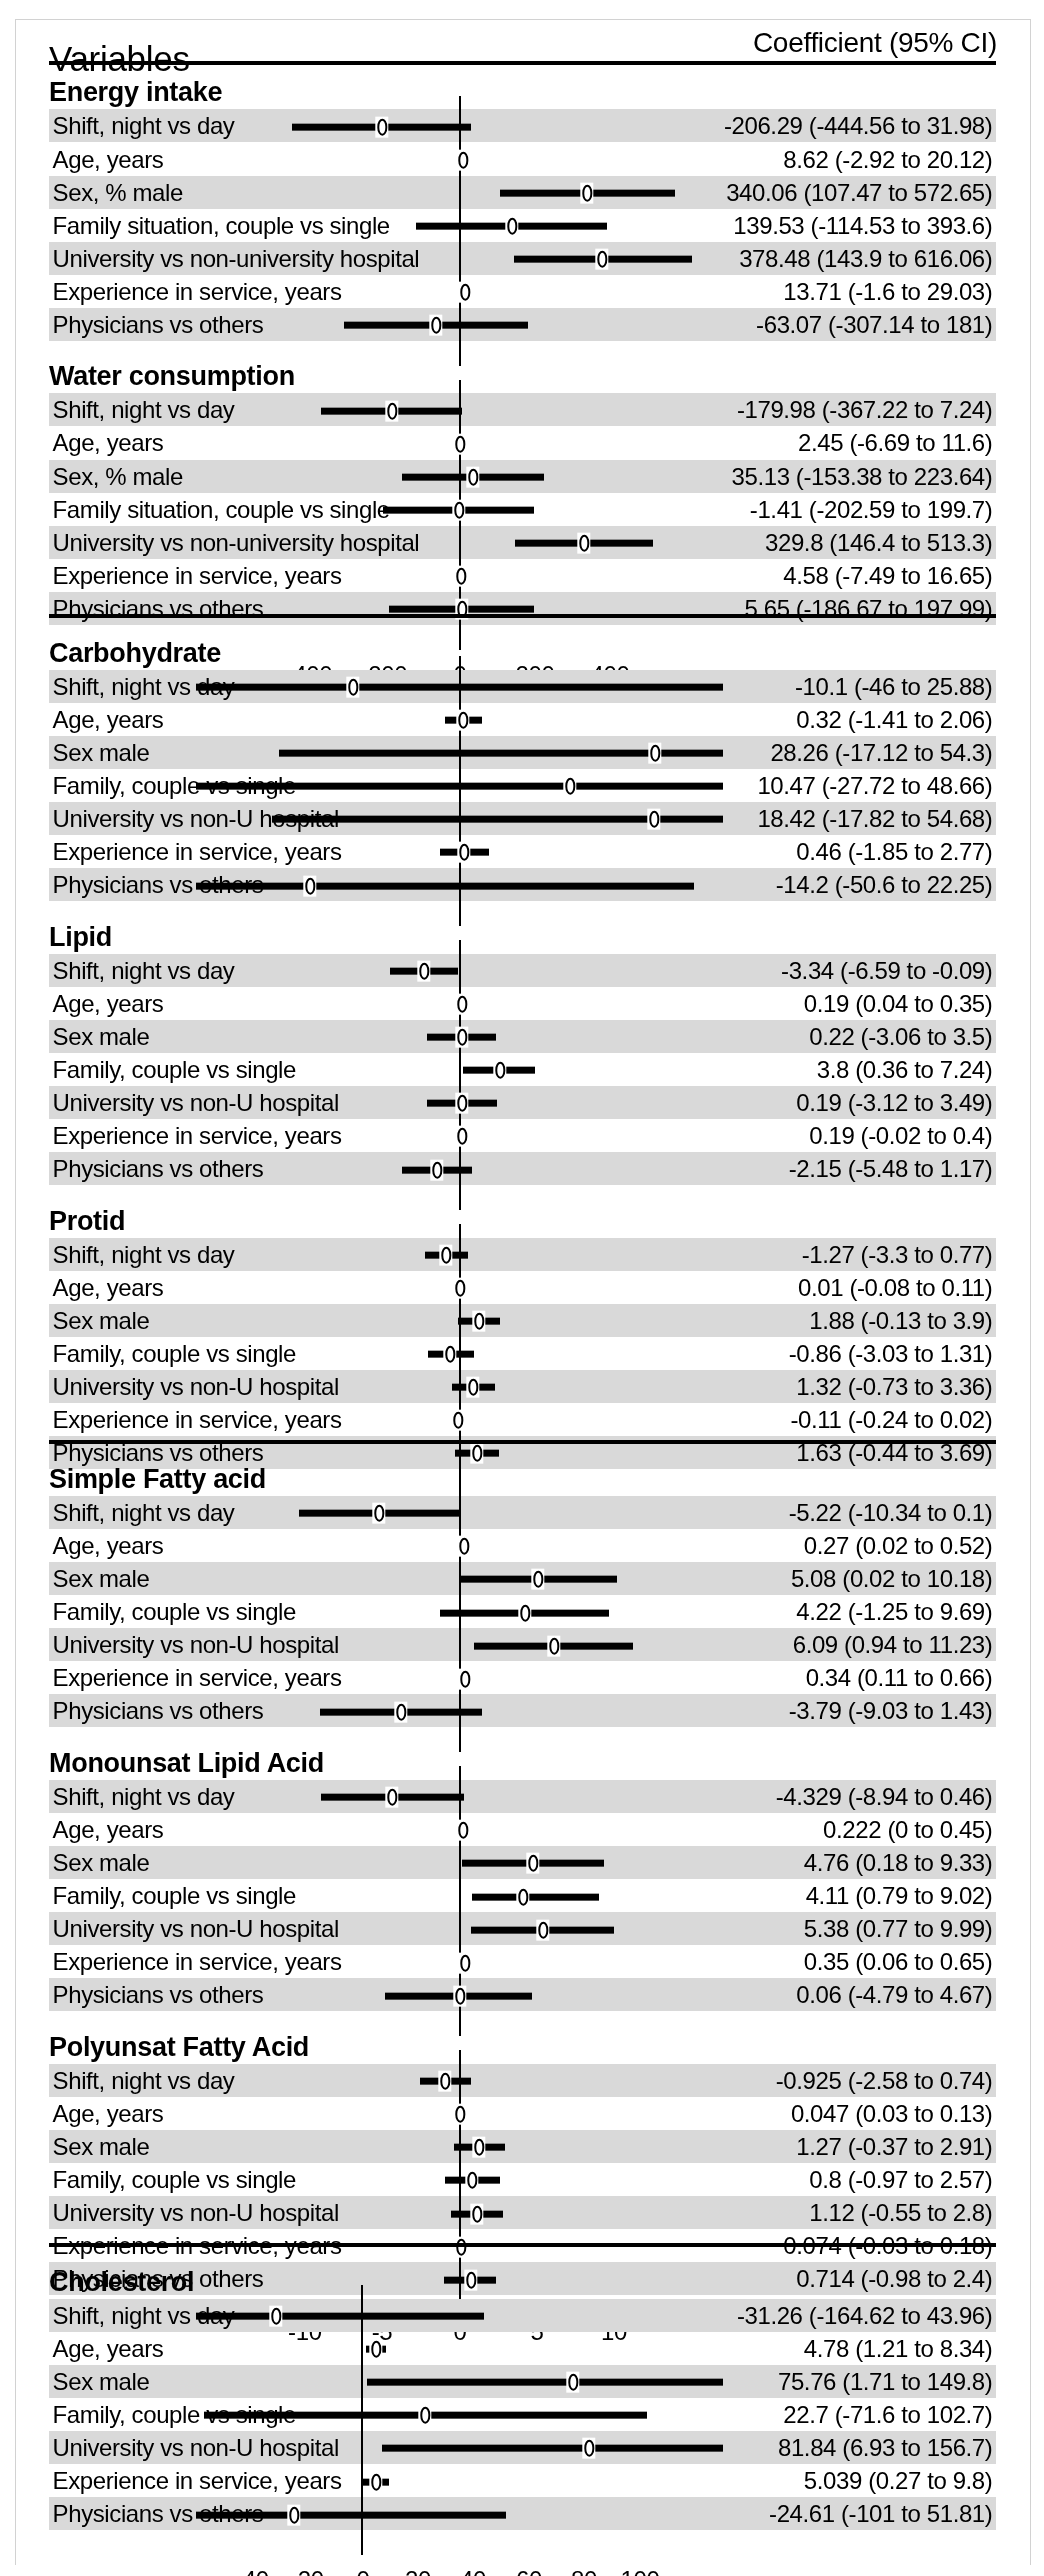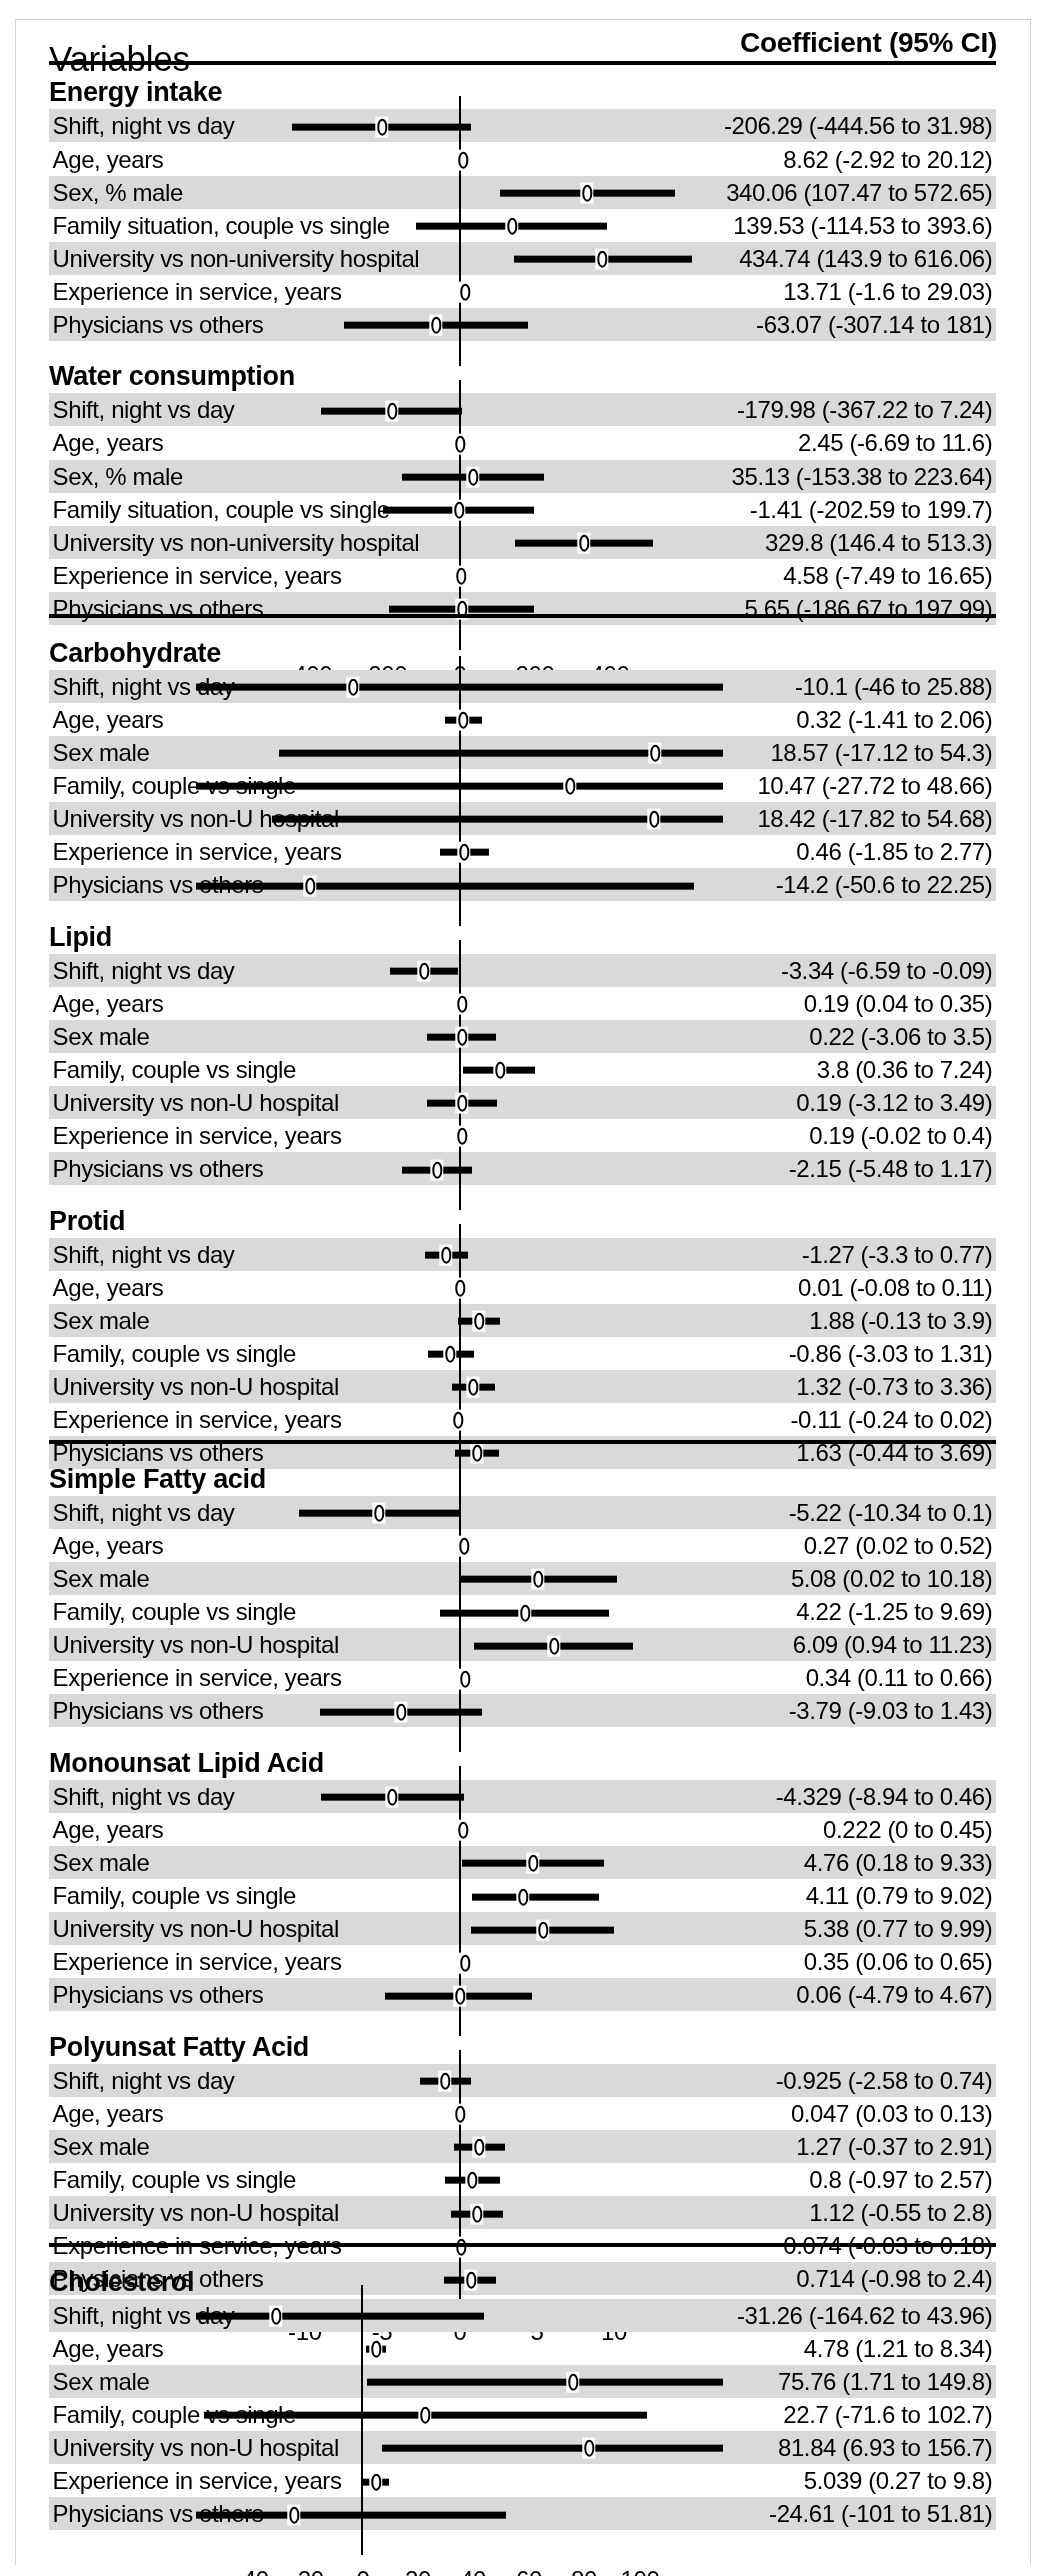--- a/index.html
+++ b/index.html
@@ -27,21 +27,21 @@
   .hdr{
     position:relative;
     height:48px;
   }
   .hdr .hdr-left{
     position:absolute;left:49px;top:18px;
     font-size:35px;font-weight:normal;letter-spacing:-0.3px;
   }
   .hdr .hdr-right{
     position:absolute;right:48px;top:6.2px;
-    font-size:28px;font-weight:bold;letter-spacing:-0.3px;
+    font-size:28px;font-weight:normal;letter-spacing:-0.3px;
   }
   .rule{
     position:absolute;left:49px;width:947px;height:4.1px;background:#000;
   }
 
   
   .grp-title{
     position:absolute;left:49px;
     font-size:27px;font-weight:bold;letter-spacing:-0.3px;
     white-space:nowrap;
@@ -116,21 +116,21 @@
         <div class="row shaded" style="top: 176px;">
           <div class="rowlabel">Sex, % male</div>
           <div class="rowvalue">340.06 (107.47 to 572.65)</div>
         </div>
         <div class="row" style="top: 209px;">
           <div class="rowlabel">Family situation, couple vs single</div>
           <div class="rowvalue">139.53 (-114.53 to 393.6)</div>
         </div>
         <div class="row shaded" style="top: 242px;">
           <div class="rowlabel">University vs non-university hospital</div>
-          <div class="rowvalue">434.74 (143.9 to 616.06)</div>
+          <div class="rowvalue">378.48 (143.9 to 616.06)</div>
         </div>
         <div class="row" style="top: 275px;">
           <div class="rowlabel">Experience in service, years</div>
           <div class="rowvalue">13.71 (-1.6 to 29.03)</div>
         </div>
         <div class="row shaded" style="top: 308px;">
           <div class="rowlabel">Physicians vs others</div>
           <div class="rowvalue">-63.07 (-307.14 to 181)</div>
         </div>
         <div class="zeroline" style="left: 459px; top: 96px; height: 270px;"></div>
@@ -234,21 +234,21 @@
         <div class="row shaded" style="top: 670px;">
           <div class="rowlabel">Shift, night vs day</div>
           <div class="rowvalue">-10.1 (-46 to 25.88)</div>
         </div>
         <div class="row" style="top: 703px;">
           <div class="rowlabel">Age, years</div>
           <div class="rowvalue">0.32 (-1.41 to 2.06)</div>
         </div>
         <div class="row shaded" style="top: 736px;">
           <div class="rowlabel">Sex male</div>
-          <div class="rowvalue">18.57 (-17.12 to 54.3)</div>
+          <div class="rowvalue">28.26 (-17.12 to 54.3)</div>
         </div>
         <div class="row" style="top: 769px;">
           <div class="rowlabel">Family, couple vs single</div>
           <div class="rowvalue">10.47 (-27.72 to 48.66)</div>
         </div>
         <div class="row shaded" style="top: 802px;">
           <div class="rowlabel">University vs non-U hospital</div>
           <div class="rowvalue">18.42 (-17.82 to 54.68)</div>
         </div>
         <div class="row" style="top: 835px;">

